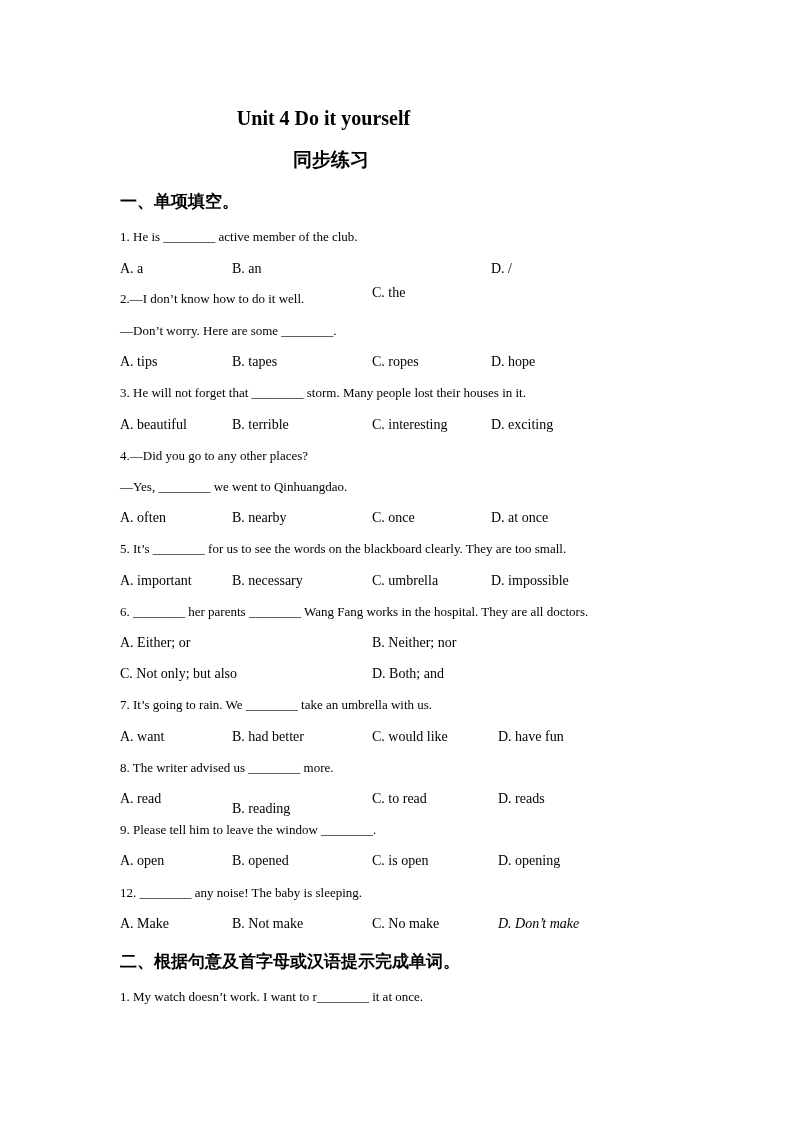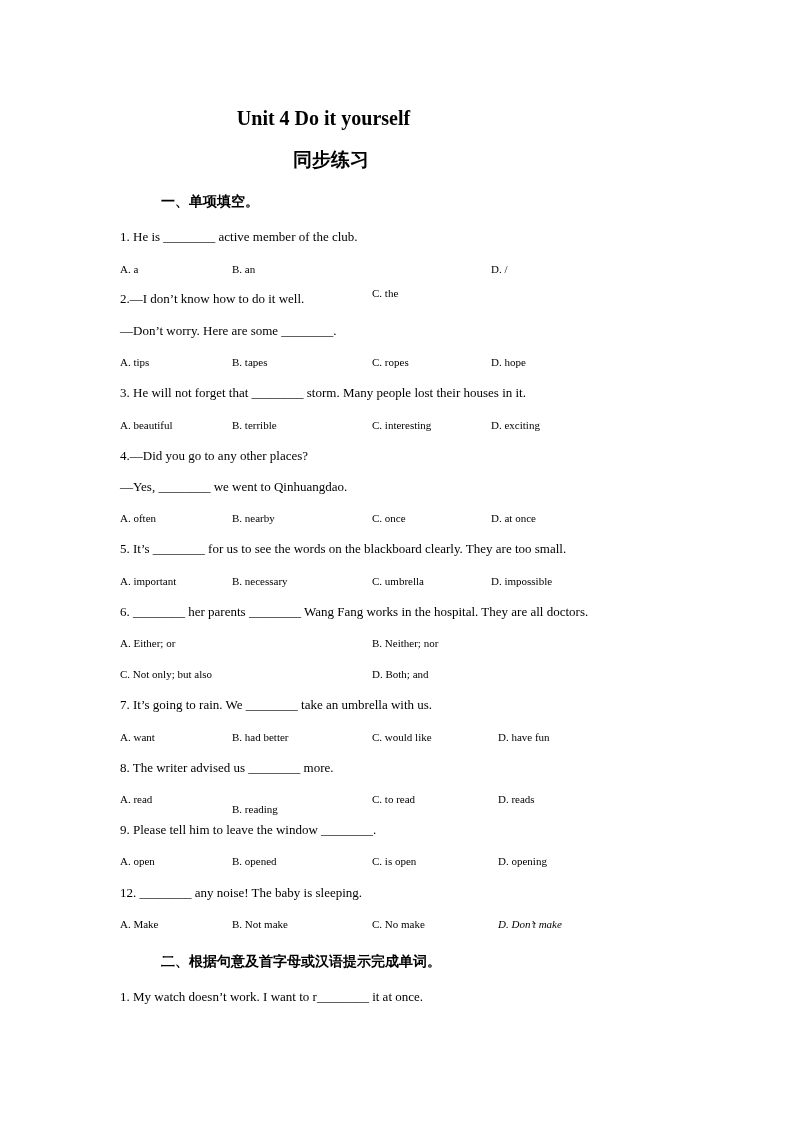--- a/index.html
+++ b/index.html
@@ -36,35 +36,34 @@
       text-align: center;
       font-weight: bold;
       font-size: 19px;
       line-height: 26px;
       font-family: "DejaVu Sans", sans-serif;
     }
     .section-heading {
       position: absolute;
       left: 120px;
       font-weight: bold;
-      font-size: 14px;
+      font-size: 17px;
       line-height: 22px;
       font-family: "DejaVu Sans", sans-serif;
-      margin-left: 41px;
     }
     .line {
       position: absolute;
       left: 120px;
       font-size: 13px;
       line-height: 18px;
       white-space: pre;
     }
     .opt {
       position: absolute;
-      font-size: 11px;
+      font-size: 14px;
       line-height: 18px;
       white-space: pre;
     }
   </style>
 </head>
 <body>
 
 <div class="page">
 
   <div class="title">Unit 4 Do it yourself</div>

